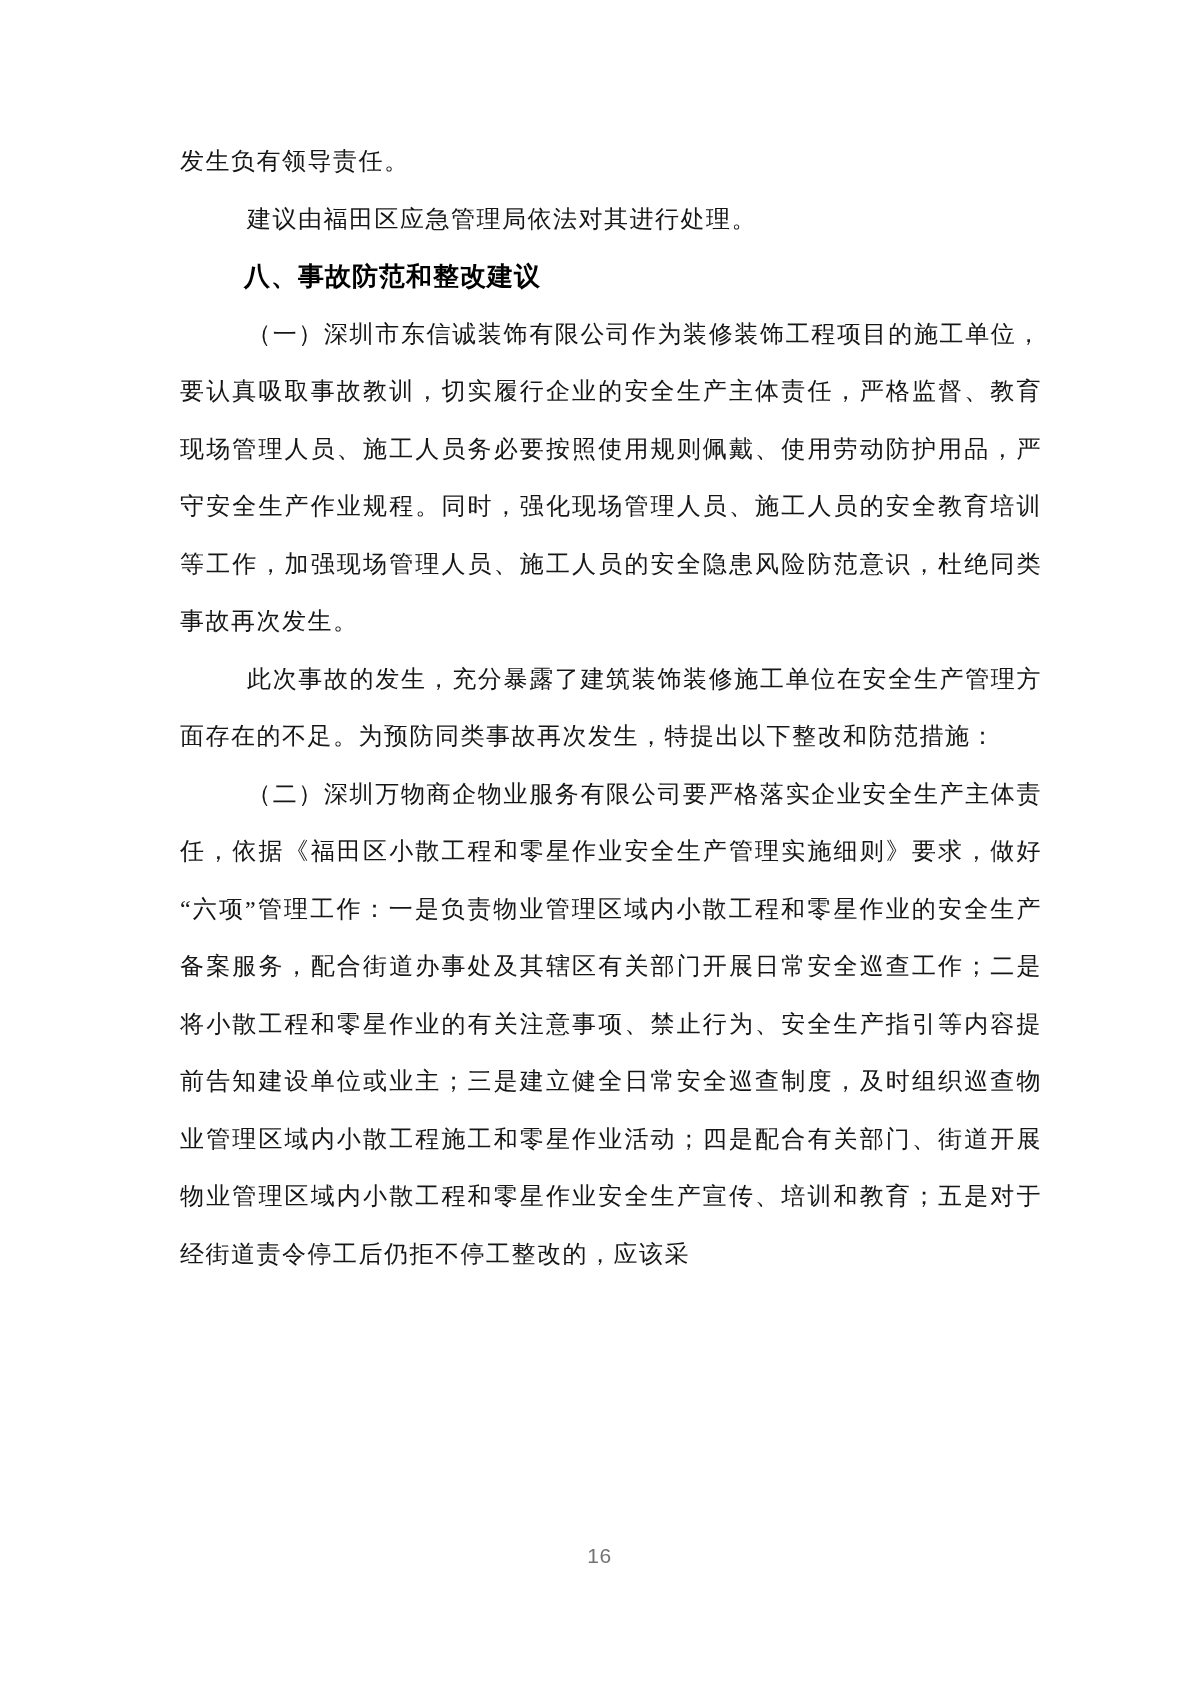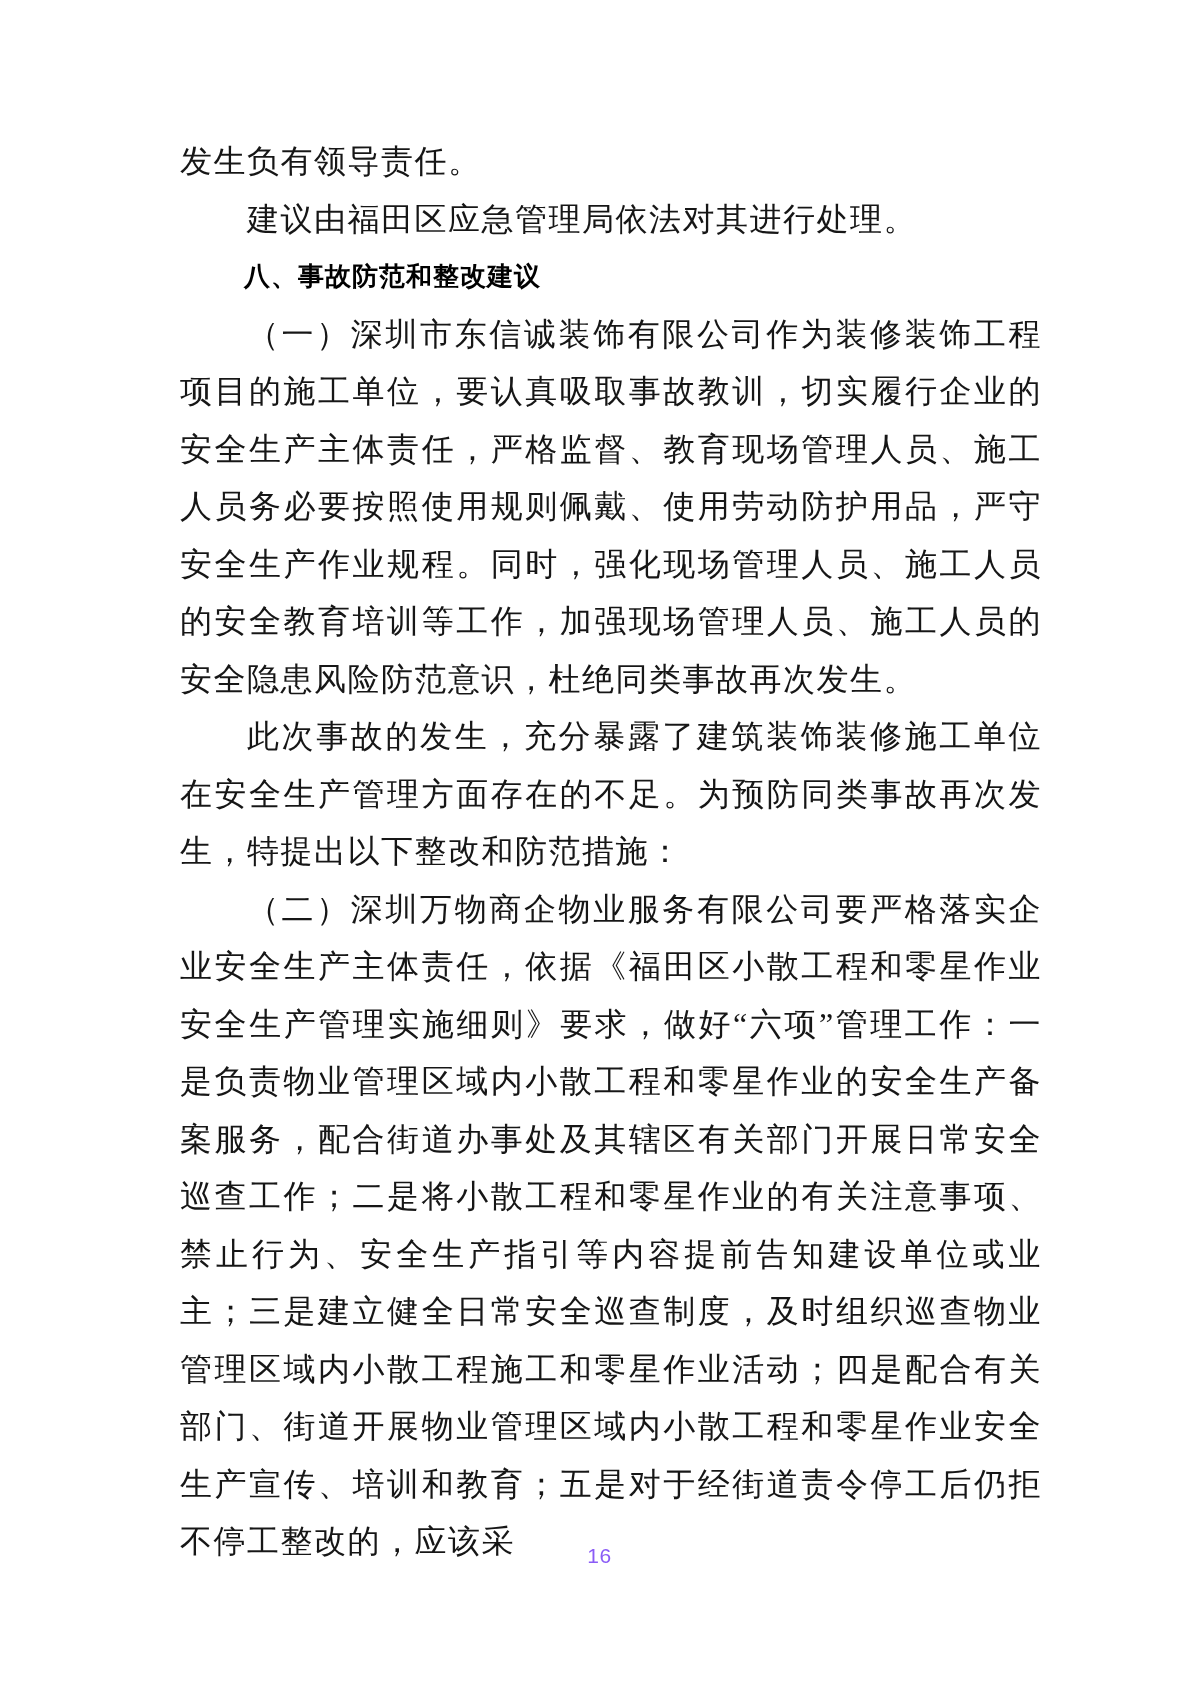--- a/index.html
+++ b/index.html
@@ -21,21 +21,21 @@
     background: #ffffff;
   }
   .content {
     position: absolute;
     left: 180px;
     top: 133px;
     width: 862px;
   }
   .para {
     margin: 0;
-    font-size: 32px;
+    font-size: 24px;
     line-height: 57.5px;
     letter-spacing: 1.5px;
     text-align: justify;
     text-justify: inter-character;
     word-break: break-all;
     color: #161616;
     font-family: "Liberation Serif", serif;
   }
   .para.indent {
     text-indent: 67px;
@@ -53,21 +53,21 @@
   }
   .footer {
     position: absolute;
     left: 0;
     top: 1544px;
     width: 100%;
     text-align: center;
   }
   .page-number {
     font-size: 21px;
-    color: #8b5cf6;
+    color: #737373;
     font-family: "Liberation Sans", sans-serif;
     letter-spacing: 0.5px;
   }
 </style>
 </head>
 <body>
 
 <div class="page">
   <div class="content">
 

